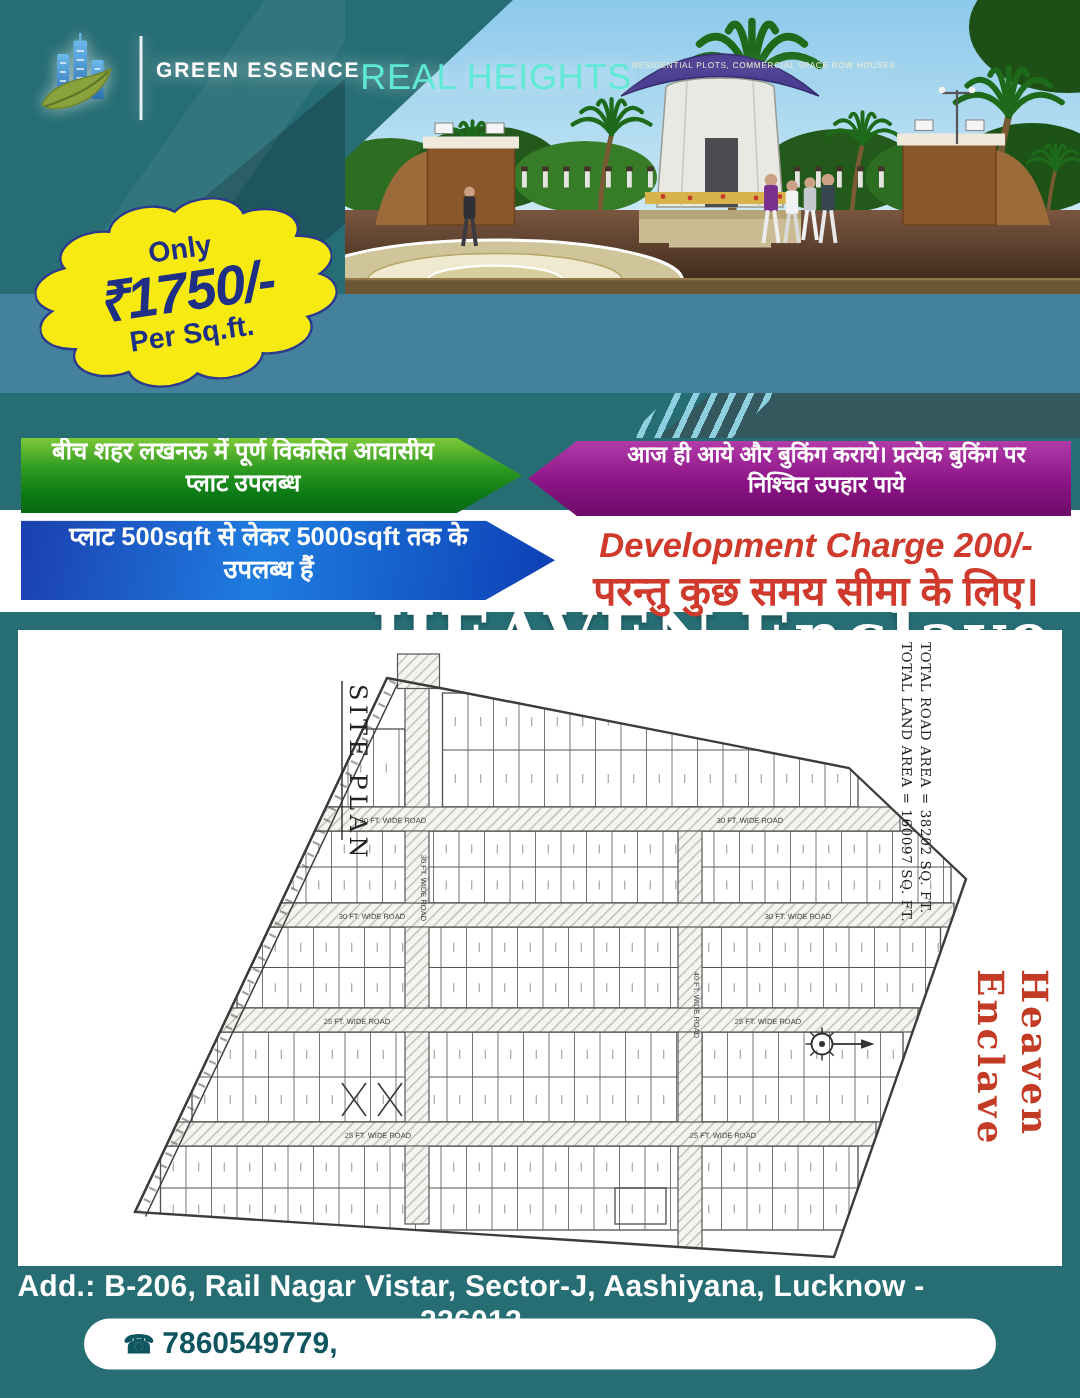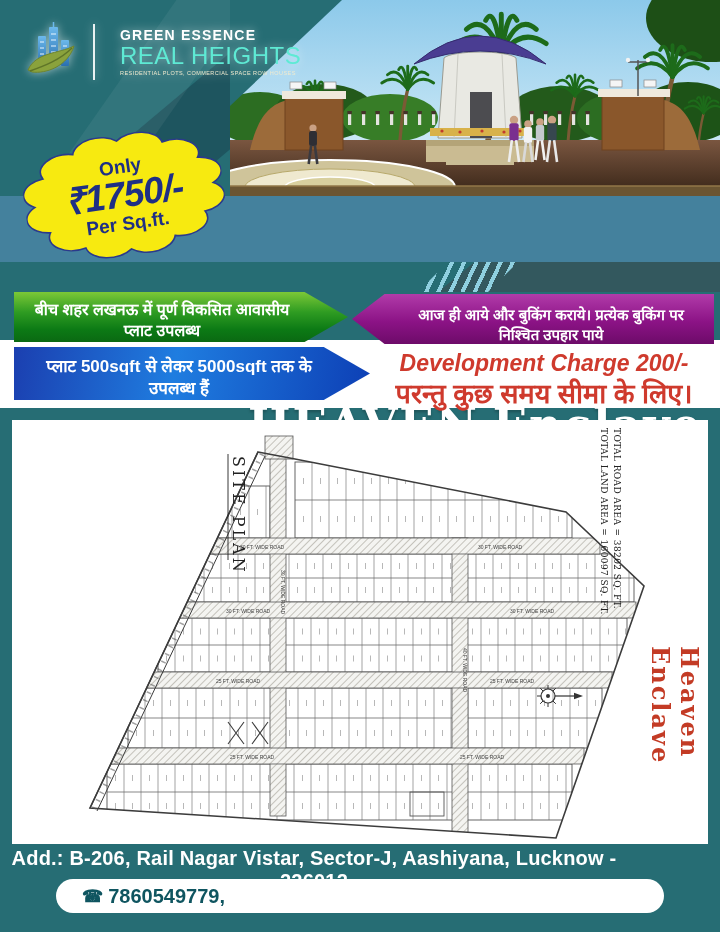--- a/index.html
+++ b/index.html
@@ -8,21 +8,21 @@
 
   
   .hero{position:absolute;left:0;top:0;width:720px;height:196px;overflow:hidden;background:#266d74;}
   .acc-a{position:absolute;left:-60px;top:148px;width:380px;height:74px;background:#17414f;opacity:.55;transform:rotate(-40deg);}
   .acc-b{position:absolute;left:120px;top:-60px;width:60px;height:300px;background:rgba(255,255,255,.06);transform:rotate(35deg);}
   .hero-photo{position:absolute;left:230px;top:0;width:490px;height:196px;}
 
   .logo{position:absolute;left:24px;top:22px;display:flex;align-items:center;gap:9px;z-index:3;
         filter:drop-shadow(0 0 5px rgba(255,255,255,.55));}
   .logo-divider{width:2px;height:56px;background:rgba(255,255,255,.9);}
-  .logo-text{display:flex;flex-direction:column;margin-left:16px;}
+  .logo-text{display:flex;flex-direction:row;}
   .logo-text .l1{color:#fff;font-weight:bold;font-size:14px;letter-spacing:1.2px;line-height:1.1;}
   .logo-text .l2{color:#5eead4;font-weight:normal;font-size:24px;letter-spacing:.5px;line-height:1.05;}
   .logo-text .l3{color:#efeacf;font-size:5.5px;letter-spacing:.45px;margin-top:2px;white-space:nowrap;}
 
   
   .badge{position:absolute;left:24px;top:134px;width:200px;height:122px;transform:rotate(-8deg);z-index:10;
          display:flex;flex-direction:column;align-items:center;justify-content:center;color:#1e2f85;}
   .badge svg{position:absolute;inset:0;width:100%;height:100%;}
   .badge .bt{position:relative;line-height:1.02;}
   .badge .b1{font-size:19px;font-weight:bold;}
@@ -35,21 +35,21 @@
          font-size:45px;letter-spacing:2px;white-space:nowrap;text-shadow:0 2px 3px rgba(0,0,0,.28);}
   .title .w2{margin-left:14px;}
   .dark-band{position:absolute;left:438px;top:262px;width:282px;height:30px;background:#33585e;
              clip-path:polygon(13% 0,100% 0,100% 100%,0 100%);}
   .stripes{position:absolute;left:418px;top:262px;width:100px;height:30px;
            background:repeating-linear-gradient(115deg,transparent 0 7px,#8fd0e0 7px 11px);
            clip-path:polygon(30% 0,100% 0,70% 100%,0 100%);}
 
   
   .white-band{position:absolute;left:0;top:340px;width:720px;height:68px;background:#ffffff;}
-  .ribbon{position:absolute;color:#fff;font-weight:bold;display:flex;align-items:flex-end;justify-content:center;
+  .ribbon{position:absolute;color:#fff;font-weight:bold;display:flex;align-items:flex-start;justify-content:center;
           text-align:center;box-sizing:border-box;}
   .ribbon.green{left:14px;top:292px;width:334px;height:50px;font-size:16px;line-height:1.3;
       clip-path:polygon(0 0,87% 0,100% 50%,87% 100%,0 100%);
       background:linear-gradient(180deg,#7cc837 0%,#2f9c22 40%,#0c7a15 75%,#0a6912 100%);
       padding:0 50px 0 12px;}
   .ribbon.magenta{left:352px;top:294px;width:362px;height:50px;font-size:15px;line-height:1.3;
       clip-path:polygon(0 50%,9% 0,100% 0,100% 100%,9% 100%);
       background:linear-gradient(180deg,#b13ba9 0%,#8c1386 55%,#6d0b69 100%);
       padding:0 8px 0 44px;}
   .ribbon.blue{left:14px;top:347px;width:356px;height:53px;font-size:17px;line-height:1.3;

